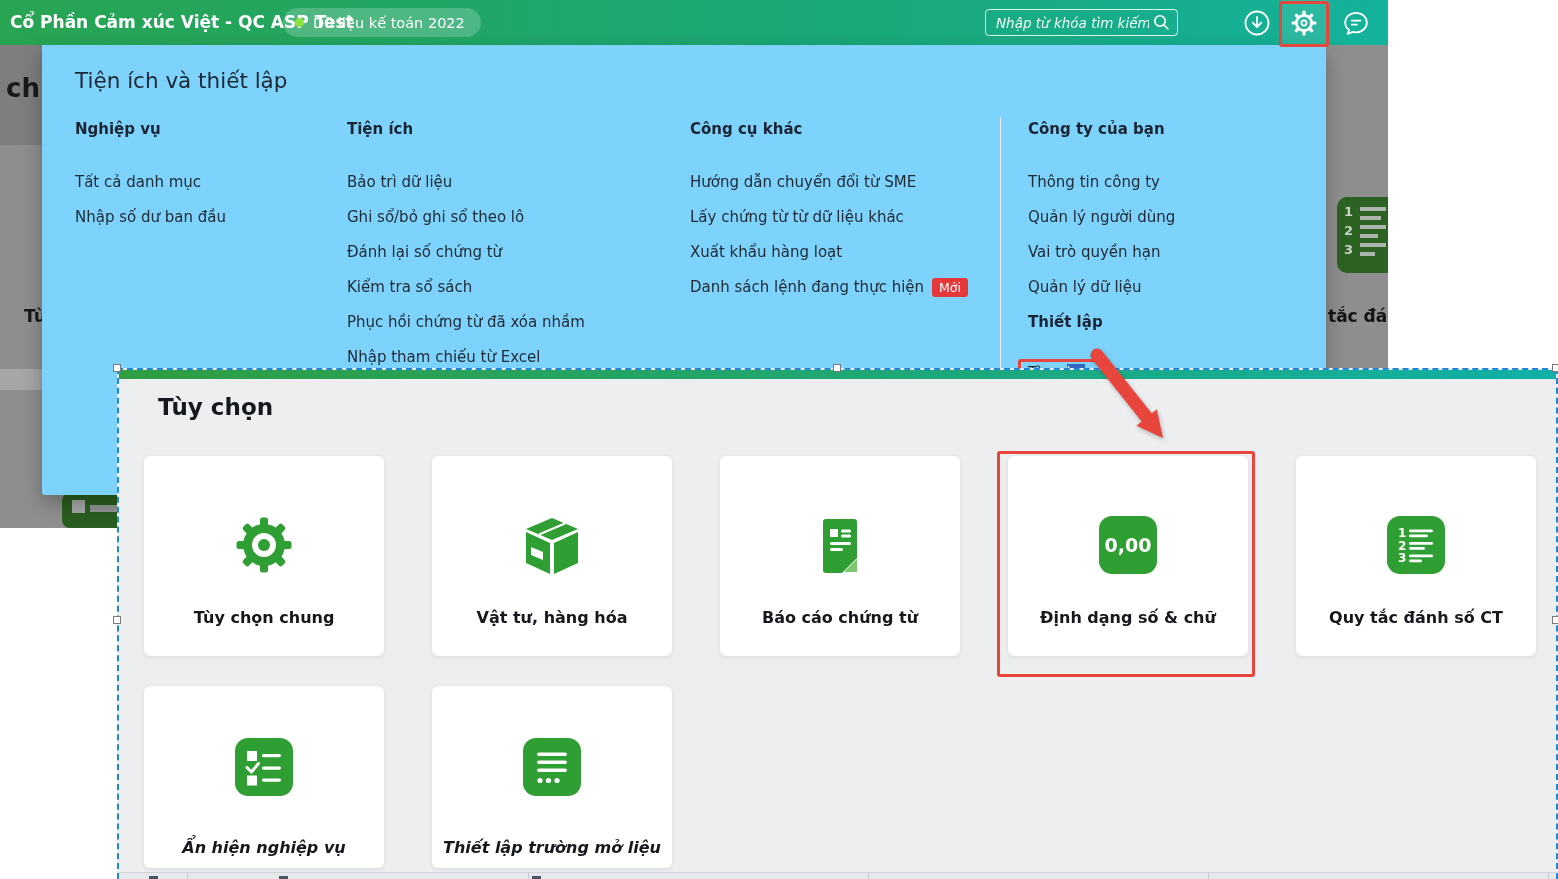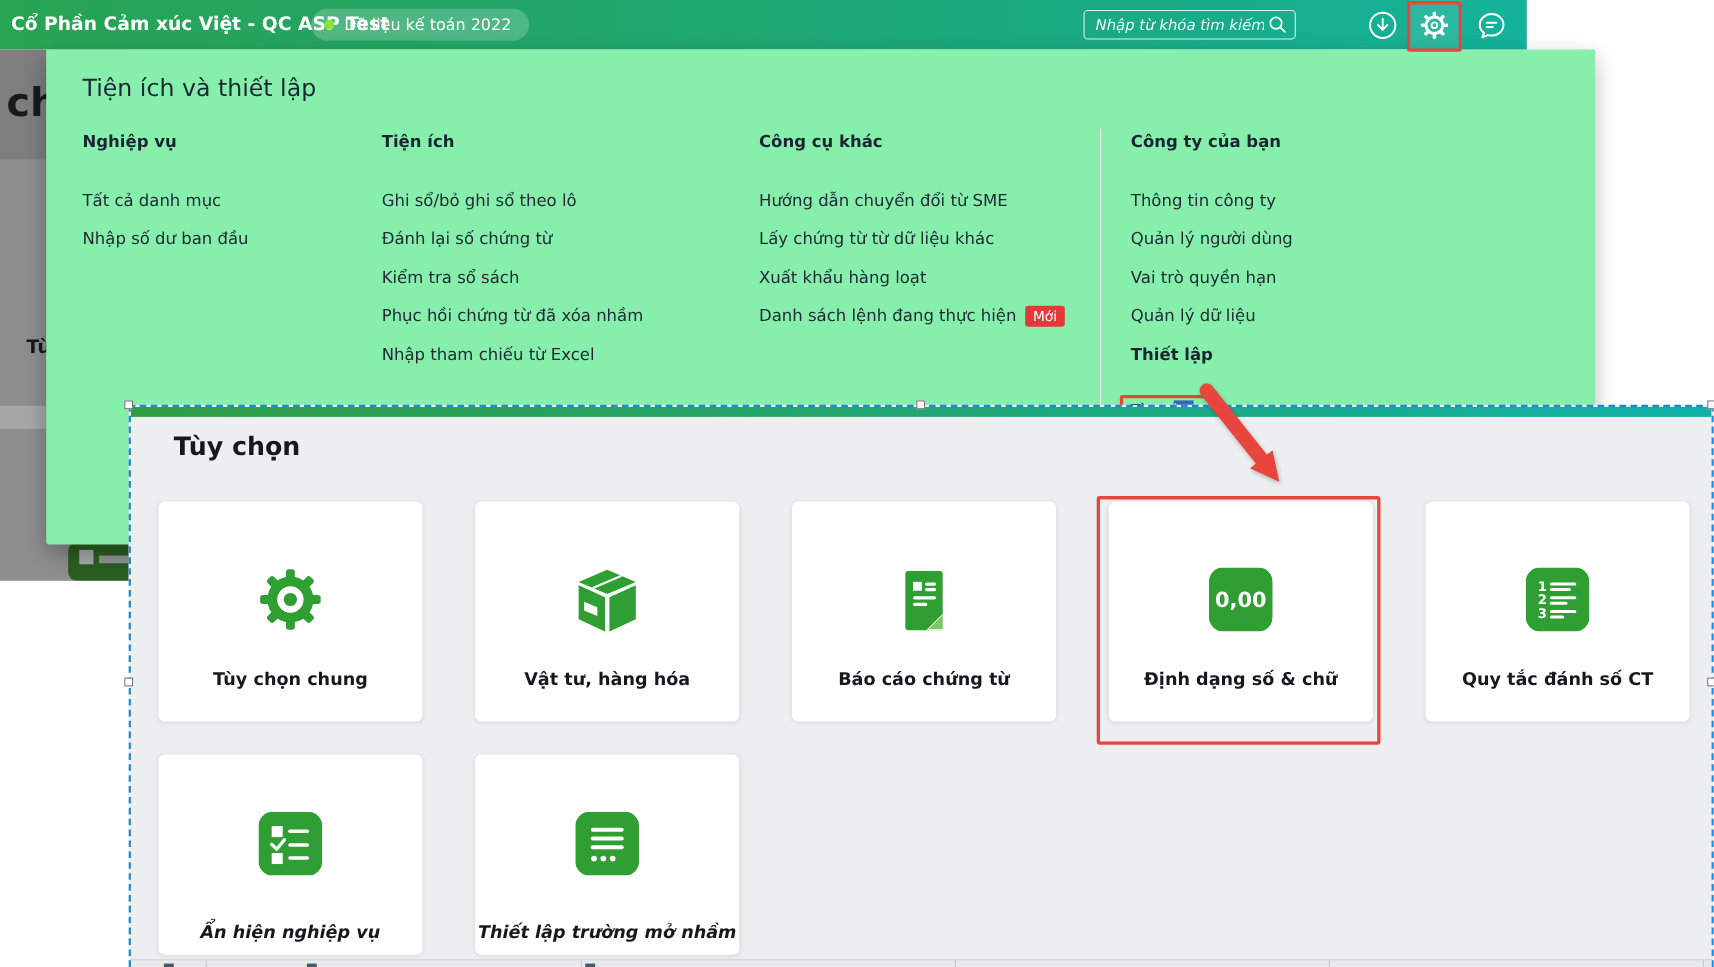--- a/index.html
+++ b/index.html
@@ -20,33 +20,33 @@
   .search-input{flex:1;background:transparent;border:none;outline:none;color:#fff;font-size:13.5px;font-style:italic;padding:0 4px 0 10px;font-family:inherit;min-width:0;}
   .search-input::placeholder{color:#ffffff;opacity:.95;font-style:italic;}
   .bar-btn{top:7px;width:32px;height:32px;display:flex;align-items:center;justify-content:center;}
   .gear-cell{left:1281px;top:0;width:48px;height:45px;background:rgba(255,255,255,0.10);}
 
   
   .dim{z-index:2;}
   .dim-left{left:0;top:45px;width:117px;height:483px;background:#8e8e8e;overflow:hidden;}
   .dim-left-dark{left:0;top:0;width:42px;height:100px;background:#7e7e7e;}
   .dim-left-light{left:0;top:324px;width:42px;height:21px;background:#a6a6a6;}
-  .frag-title{left:6px;top:28px;font-size:36px;font-weight:bold;color:#191919;white-space:nowrap;}
+  .frag-title{left:6px;top:28px;font-size:26px;font-weight:bold;color:#191919;white-space:nowrap;}
   .frag-label-left{left:24px;top:261px;font-size:17px;font-weight:bold;color:#161616;white-space:nowrap;}
   .frag-icon-left{left:62px;top:448px;width:55px;height:35px;background:#2a5e20;border-radius:8px 0 0 8px;}
   .frag-icon-left .sq{left:10px;top:7px;width:13px;height:13px;background:#a4a8a6;}
   .frag-icon-left .bar{left:28px;top:12px;width:27px;height:7px;background:#8f9492;}
   .dim-right{left:1326px;top:45px;width:62px;height:323px;background:#8e8e8e;overflow:hidden;}
   .frag-icon-right{left:11px;top:152px;width:51px;height:76px;background:#2c6322;border-radius:10px 0 0 10px;}
   .frag-icon-right .dg{position:absolute;left:7px;color:#c9cfc9;font-size:13px;font-weight:bold;line-height:13px;}
   .frag-icon-right .ln{position:absolute;left:23px;width:26px;height:4px;background:#aeb4ae;}
   .frag-label-right{left:2px;top:261px;font-size:17px;font-weight:bold;color:#141414;white-space:nowrap;}
 
   
-  .menu-panel{left:42px;top:45px;width:1408px;height:450px;background:#86efac;z-index:3;box-shadow:0 8px 20px rgba(0,0,0,0.28);border-radius:0 0 3px 3px;}
+  .menu-panel{left:42px;top:45px;width:1284px;height:450px;background:#7dd3fc;z-index:3;box-shadow:0 8px 20px rgba(0,0,0,0.28);border-radius:0 0 3px 3px;}
   .menu-title{left:33px;top:23px;font-size:21.5px;color:#1d2733;white-space:nowrap;}
   .menu-col{position:absolute;top:74px;white-space:nowrap;}
   .menu-header{font-size:15px;font-weight:bold;color:#1b2433;line-height:20px;margin-bottom:33px;}
   .menu-item{font-size:15px;color:#212b36;line-height:20px;margin-bottom:15px;cursor:pointer;}
   .menu-divider{left:958px;top:72px;width:1px;height:362px;background:#ececef;}
   .new-badge{background:#e5383b;color:#fff;font-size:12.5px;padding:2px 7px;border-radius:3px;margin-left:8px;}
   .option-box{display:inline-block;border:3px solid #e8453c;border-radius:3px;padding:1px 7px 2px 7px;margin:-5px 0 0 -10px;}
   .sel{background:#3166c5;color:#ffffff;}
 
   
@@ -159,20 +159,21 @@
   <div class="abs menu-divider"></div>
 
   <div class="menu-col" style="left:33px;width:260px;">
     <div class="menu-header">Nghiệp vụ</div>
     <div class="menu-item">Tất cả danh mục</div>
     <div class="menu-item">Nhập số dư ban đầu</div>
   </div>
 
   <div class="menu-col" style="left:305px;width:330px;">
     <div class="menu-header">Tiện ích</div>
+    <div class="menu-item">Bảo trì dữ liệu</div>
     <div class="menu-item">Ghi sổ/bỏ ghi sổ theo lô</div>
     <div class="menu-item">Đánh lại số chứng từ</div>
     <div class="menu-item">Kiểm tra sổ sách</div>
     <div class="menu-item">Phục hồi chứng từ đã xóa nhầm</div>
     <div class="menu-item">Nhập tham chiếu từ Excel</div>
   </div>
 
   <div class="menu-col" style="left:648px;width:310px;">
     <div class="menu-header">Công cụ khác</div>
     <div class="menu-item">Hướng dẫn chuyển đổi từ SME</div>
@@ -298,21 +299,21 @@
       <svg width="58" height="58" viewBox="0 0 58 58">
         <rect x="0" y="0" width="58" height="58" rx="13" fill="#2f9e33"></rect>
         <rect x="14" y="14.5" width="30" height="3.6" rx="1.8" fill="#ffffff"></rect>
         <rect x="14" y="22.5" width="30" height="3.6" rx="1.8" fill="#ffffff"></rect>
         <rect x="14" y="30.5" width="30" height="3.6" rx="1.8" fill="#ffffff"></rect>
         <circle cx="17" cy="42.5" r="2.6" fill="#ffffff"></circle>
         <circle cx="25.5" cy="42.5" r="2.6" fill="#ffffff"></circle>
         <circle cx="34" cy="42.5" r="2.6" fill="#ffffff"></circle>
       </svg>
     </div>
-    <div class="card-label">Thiết lập trường mở nhầm</div>
+    <div class="card-label">Thiết lập trường mở liệu</div>
   </div>
 
   <div class="abs bottom-strip">
     <div class="bs-div" style="left:68px;"></div>
     <div class="bs-div" style="left:409px;"></div>
     <div class="bs-div" style="left:749px;"></div>
     <div class="bs-div" style="left:1089px;"></div>
     <div class="bs-div" style="left:1429px;"></div>
     <div class="bs-mark" style="left:30px;"></div>
     <div class="bs-mark" style="left:160px;"></div>

